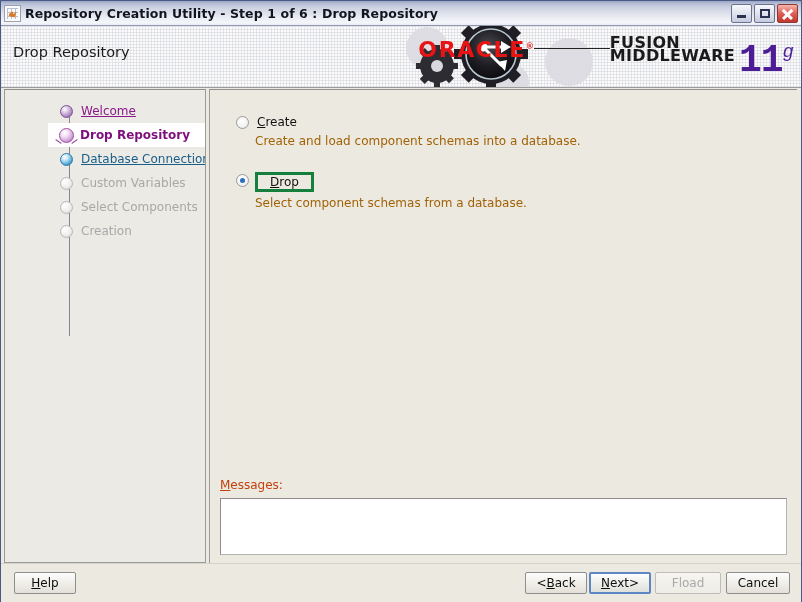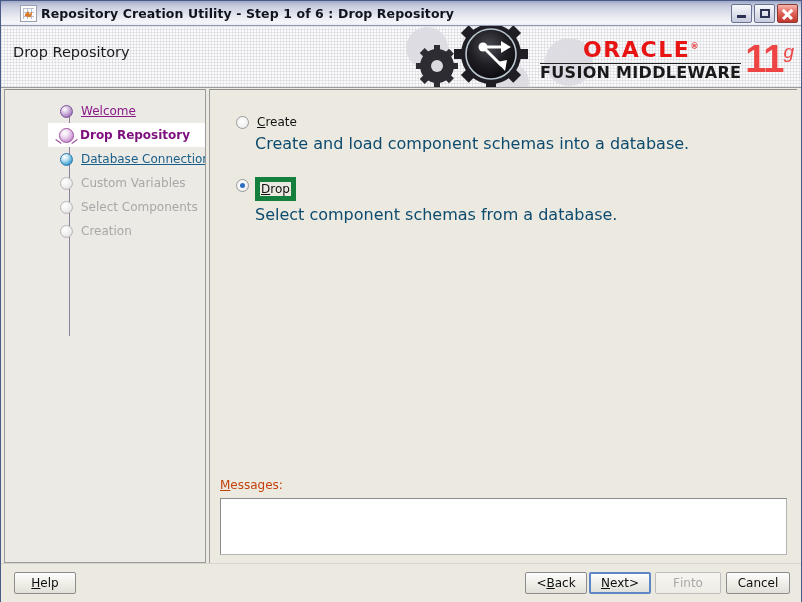--- a/index.html
+++ b/index.html
@@ -31,21 +31,21 @@
   .titlebar {
     position: relative;
     height: 25px;
     flex: 0 0 25px;
     background: linear-gradient(to bottom,
         #9ba5c4 0%, #b9c0d6 12%, #cdd2e2 28%,
         #dfe2ec 52%, #eceef4 72%, #f5f6fa 90%, #e9ebf2 100%);
     border-bottom: 1px solid #8f97b3;
     display: flex;
     align-items: center;
-    padding-left: 19px;
+    padding-left: 3px;
     box-sizing: border-box;
     justify-content: center;
   }
   .title-icon {
     width: 17px; height: 17px;
     flex: 0 0 17px;
     margin-right: 4px;
     background: #fbfbfb;
     border: 1px solid #9aa0b0;
     box-sizing: border-box;
@@ -157,21 +157,21 @@
   .oracle-logo {
     position: absolute;
     right: 8px;
     top: 7px;
     z-index: 3;
     display: flex;
     align-items: flex-start;
   }
   .ol-left {
     display: flex;
-    flex-direction: column;
+    flex-direction: row;
     align-items: center;
     padding-top: 2px;
   }
   .ol-oracle {
     color: #e81313;
     font-size: 22px;
     font-weight: bold;
     letter-spacing: 1.6px;
     line-height: 24px;
     font-family: "DejaVu Sans", "Liberation Sans", sans-serif;
@@ -189,27 +189,27 @@
     margin: 1px 0 2px 0;
   }
   .ol-fmw {
     color: #1a1a1a;
     font-size: 16px;
     font-weight: bold;
     letter-spacing: 0.3px;
     line-height: 13px;
   }
   .ol-ver {
-    color: #ef4444;
+    color: #4c1d95;
     font-size: 38px;
     font-weight: bold;
     line-height: 38px;
     margin-left: 4px;
     letter-spacing: -1px;
-    font-family: Liberation Sans, sans-serif;
+    font-family: Liberation Mono, monospace;
   }
   .ol-ver sup {
     font-size: 19px;
     font-style: italic;
     font-weight: normal;
   }
 
   
   .body-area {
     flex: 1 1 auto;
@@ -365,26 +365,26 @@
     background: #2b6ec2;
   }
   .radio-label {
     font-size: 12px;
     color: #111111;
     line-height: 14px;
     padding: 1px 2px;
     box-sizing: border-box;
   }
   .radio-label.focused {
-    border: 5px solid #15803d;
-    padding: 0px 1px;
+    border: 3px solid #15803d;
+    padding: 0px 12px;
   }
   .radio-desc {
-    font-size: 16px;
-    color: #0c4a6e;
+    font-size: 12px;
+    color: #a16207;
     margin-left: 19px;
     margin-top: 4px;
   }
   .mnem { text-decoration: underline; }
 
   
   .messages-label {
     position: absolute;
     left: 10px;
     bottom: 71px;
@@ -616,21 +616,21 @@
       </button>
     <button class="btn default" id="btn-next">
         <span></span>
         <span class="mnem">N</span>
         <span>ext</span>
         <span> &gt;</span>
       </button>
     <button class="btn disabled" id="btn-finish">
         <span></span>
         <span>F</span>
-        <span>into</span>
+        <span>load</span>
         <span></span>
       </button>
     <button class="btn" id="btn-cancel">
         <span></span>
         <span>C</span>
         <span>ancel</span>
         <span></span>
       </button>
   </div>
 

